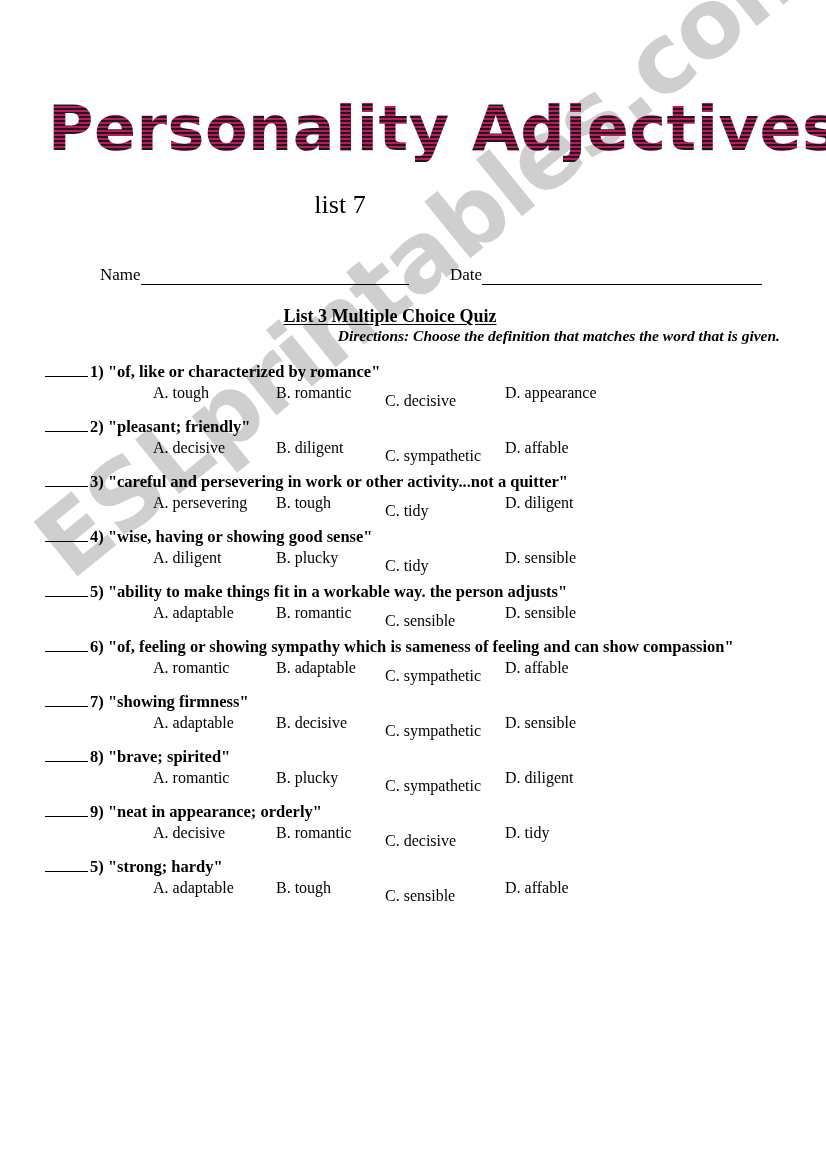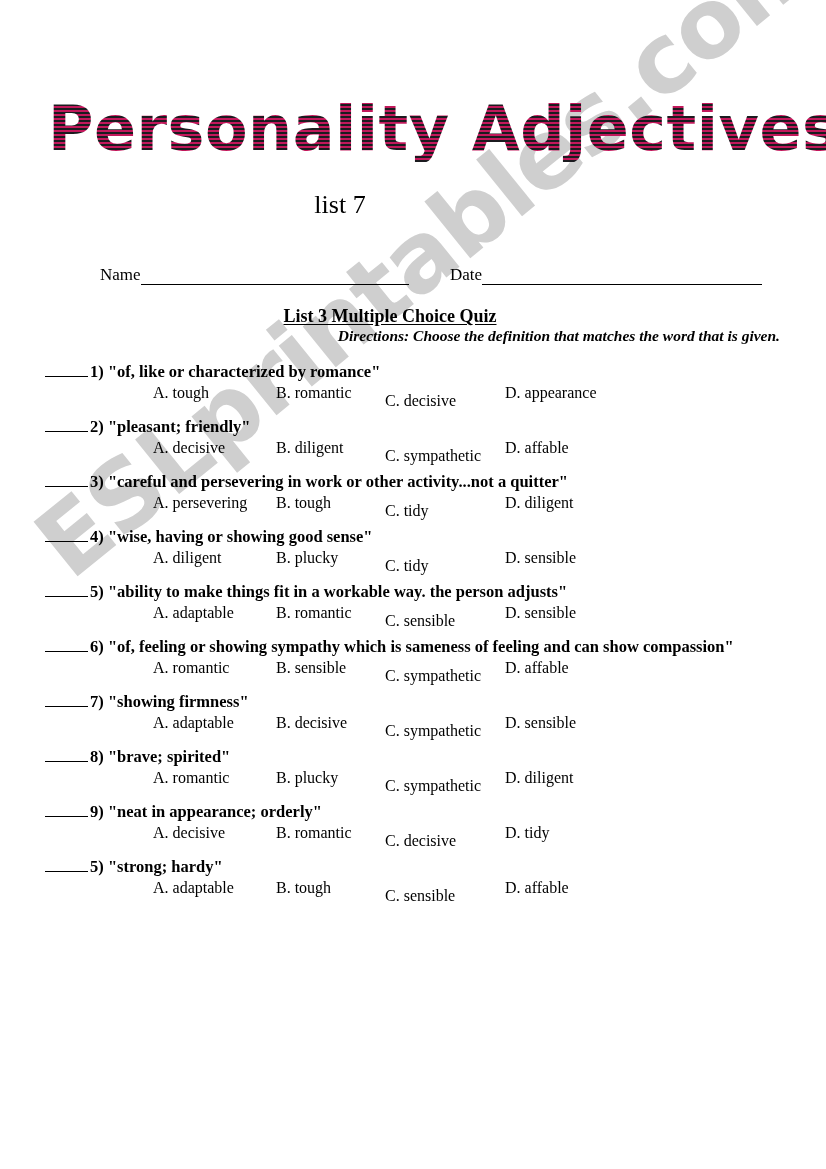--- a/index.html
+++ b/index.html
@@ -254,21 +254,21 @@
           <span class="opt opt-a">A. adaptable</span>
           <span class="opt opt-b">B. romantic</span>
           <span class="opt opt-c">C. sensible</span>
           <span class="opt opt-d">D. sensible</span>
         </div>
       </div>
       <div class="question-block">
         <div class="q-line"><span class="answer-blank"></span><span class="q-text">6)</span> <span class="q-text">"of, feeling or showing sympathy which is sameness of feeling and can show compassion"</span></div>
         <div class="options">
           <span class="opt opt-a">A. romantic</span>
-          <span class="opt opt-b">B. sensible</span>
+          <span class="opt opt-b">B. adaptable</span>
           <span class="opt opt-c">C. sympathetic</span>
           <span class="opt opt-d">D. affable</span>
         </div>
       </div>
       <div class="question-block">
         <div class="q-line"><span class="answer-blank"></span><span class="q-text">7)</span> <span class="q-text">"showing firmness"</span></div>
         <div class="options">
           <span class="opt opt-a">A. adaptable</span>
           <span class="opt opt-b">B. decisive</span>
           <span class="opt opt-c">C. sympathetic</span>

